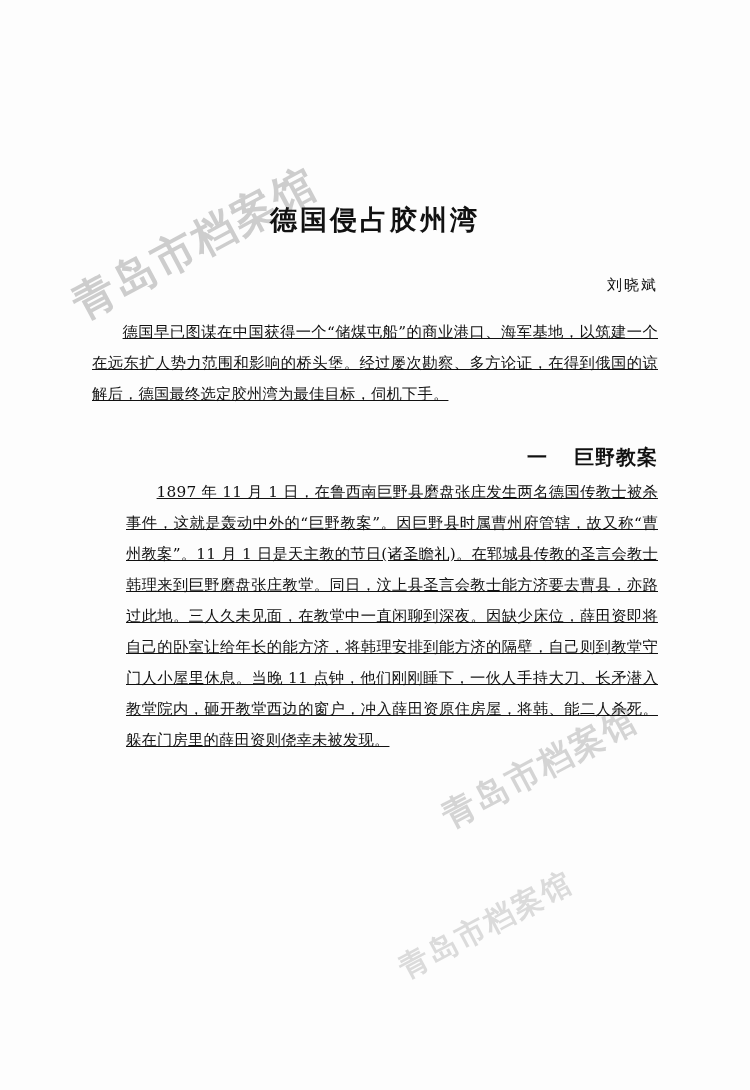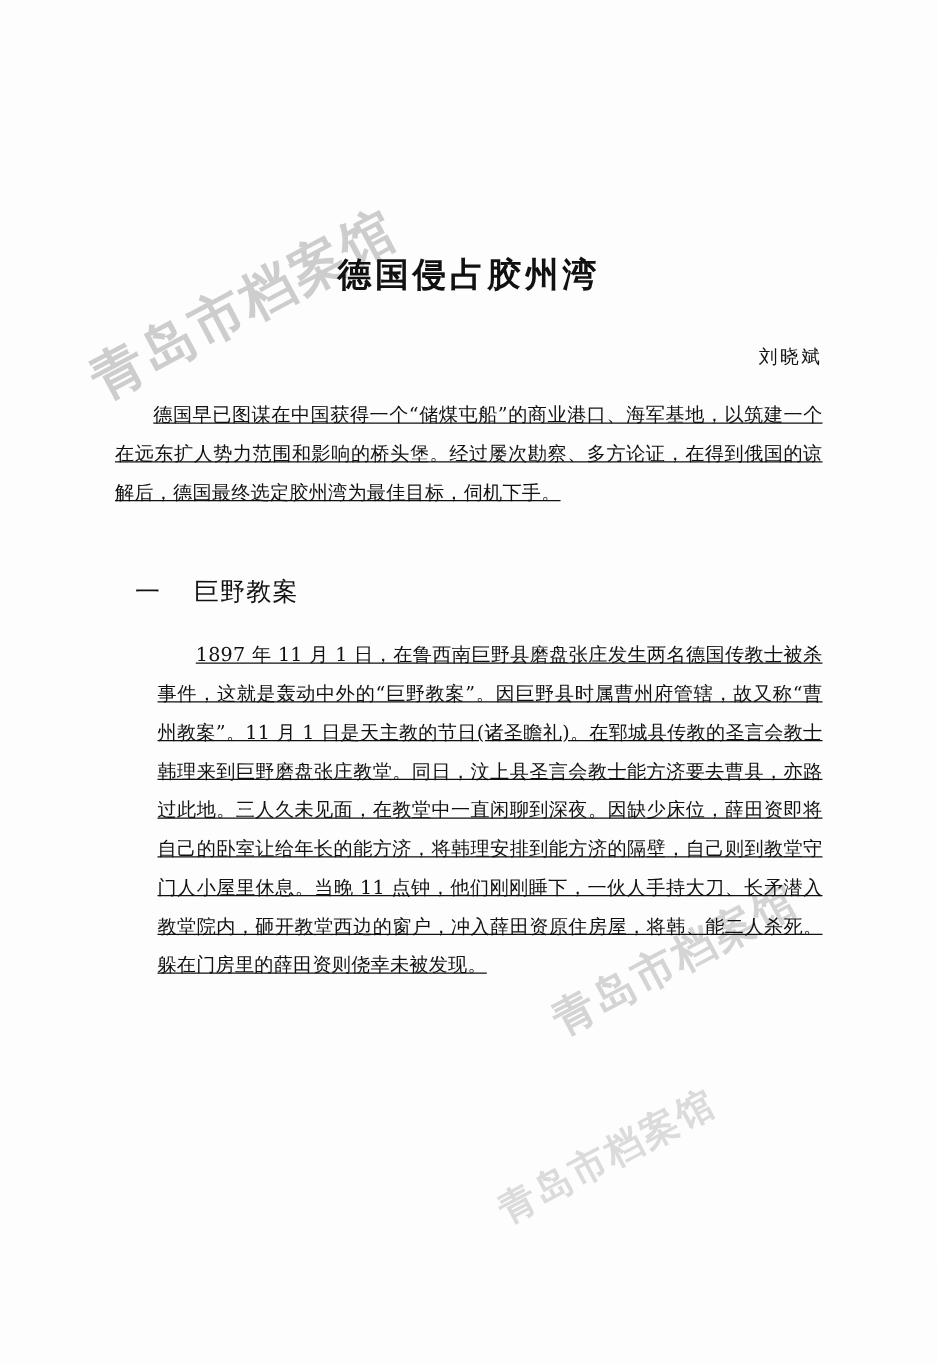--- a/index.html
+++ b/index.html
@@ -67,26 +67,26 @@
     line-height: 31px;
     text-align: justify;
     text-justify: inter-ideograph;
     text-indent: 2em;
     letter-spacing: 0.2px;
     text-decoration: underline;
   }
   .para.tight { padding-top: 0; margin-left: 34px; }
 
   .section-head {
-    margin: 16px;
+    margin: 0;
     padding-top: 34px;
     padding-bottom: 6px;
-    text-align: left;
+    text-align: right;
     font-size: 20px;
-    font-weight: 400;
+    font-weight: 700;
     letter-spacing: 1px;
   }
   .section-head .num { margin-right: 26px; }
 </style>
 </head>
 <body>
 
 <div class="page">
 
   <div class="watermark wm1">青岛市档案馆</div>

